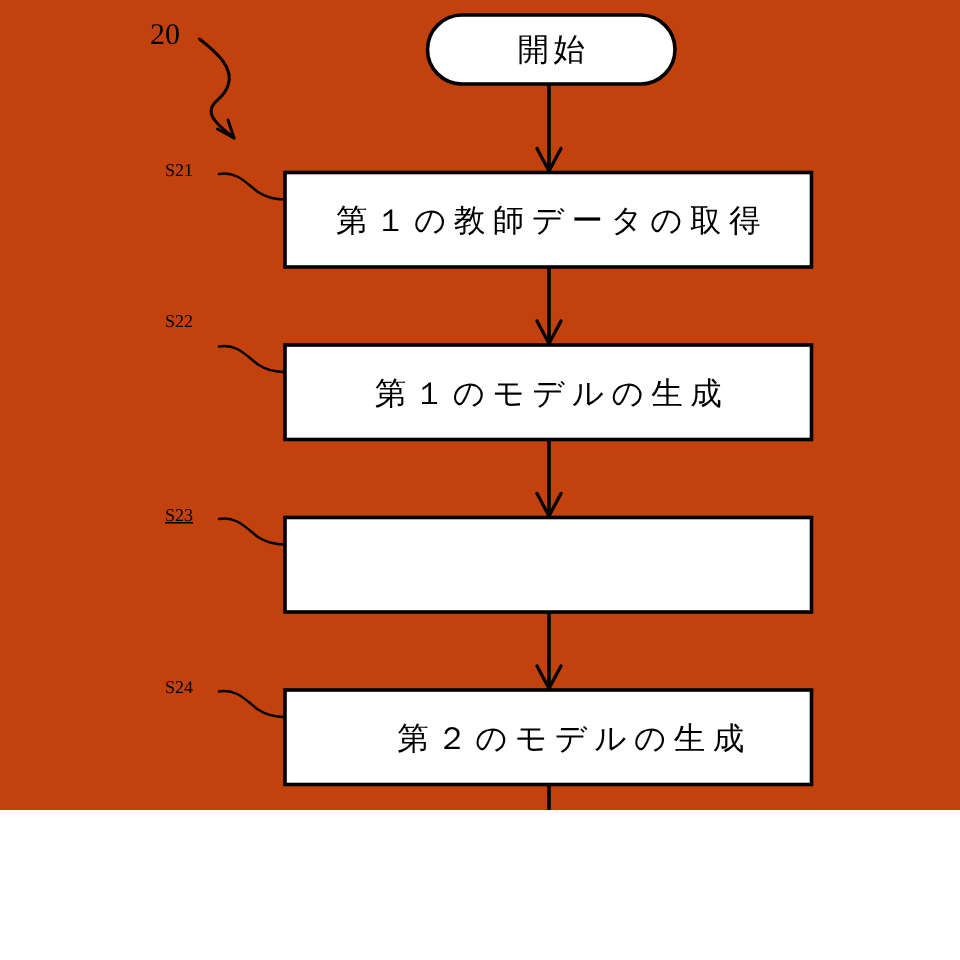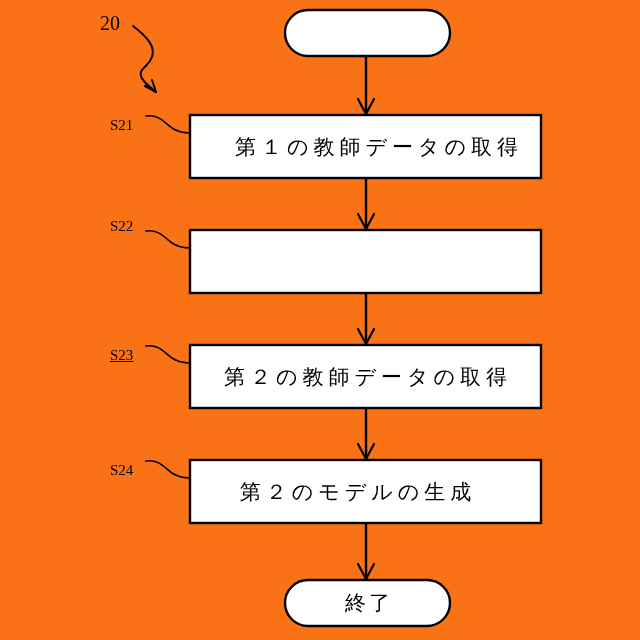--- a/index.html
+++ b/index.html
@@ -7,22 +7,22 @@
     margin: 0;
     padding: 0;
     background: #ffffff;
   }
   body {
     font-family: "Liberation Sans", "DejaVu Sans", sans-serif;
   }
   #figure-root {
     position: relative;
     width: 640px;
-    height: 640px;
-    background: #f97316;
+    height: 540px;
+    background: #c2410c;
     overflow: hidden;
   }
   #figure-svg {
     position: absolute;
     left: 0;
     top: 0;
     width: 640px;
     height: 640px;
   }
   .node-text {
@@ -40,24 +40,23 @@
     text-indent: 3px;
   }
   .process-label {
     font-size: 21px;
     letter-spacing: 5px;
     text-indent: 5px;
   }
   .step-id {
     position: absolute;
     font-family: "Liberation Serif", "DejaVu Serif", serif;
-    font-size: 15px;
+    font-size: 12px;
     color: #000000;
     white-space: nowrap;
-    margin-top: 11px;
   }
   .fig-number {
     position: absolute;
     font-family: "Liberation Serif", "DejaVu Serif", serif;
     font-size: 20px;
     color: #000000;
     white-space: nowrap;
   }
 </style>
 </head>
@@ -124,23 +123,24 @@
 
   </svg>
 
   <div class="fig-number" style="left:100px; top:12px;">20</div>
 
   <div class="step-id" style="left:110px; top:106px;">S21</div>
   <div class="step-id" style="left:110px; top:207px;">S22</div>
   <div class="step-id" style="left:110px; top:336px;text-decoration:underline;">S23</div>
   <div class="step-id" style="left:110px; top:451px;">S24</div>
 
+  <div class="node-text terminator-label" style="left:285px; top:10px; width:165px; height:46px;">開始</div>
 
-  <div class="node-text process-label" style="left:190px; top:115px; width:351px; height:63px;margin-left:11px;">第１の教師データの取得</div>
+  <div class="node-text process-label" style="left:190px; top:115px; width:351px; height:63px;">第１の教師データの取得</div>
+
+  <div class="node-text process-label" style="left:190px; top:230px; width:351px; height:63px;">第１のモデルの生成</div>
 
 
-  <div class="node-text process-label" style="left:190px; top:345px; width:351px; height:63px;">第２の教師データの取得</div>
-
-  <div class="node-text process-label" style="left:180px; top:460px; width:351px; height:63px;border-radius:27px;">第２のモデルの生成</div>
+  <div class="node-text process-label" style="left:205px; top:460px; width:351px; height:63px;border-radius:27px;">第２のモデルの生成</div>
 
   <div class="node-text terminator-label" style="left:285px; top:580px; width:165px; height:46px;">終了</div>
 
 </div>
 
 </body></html>

